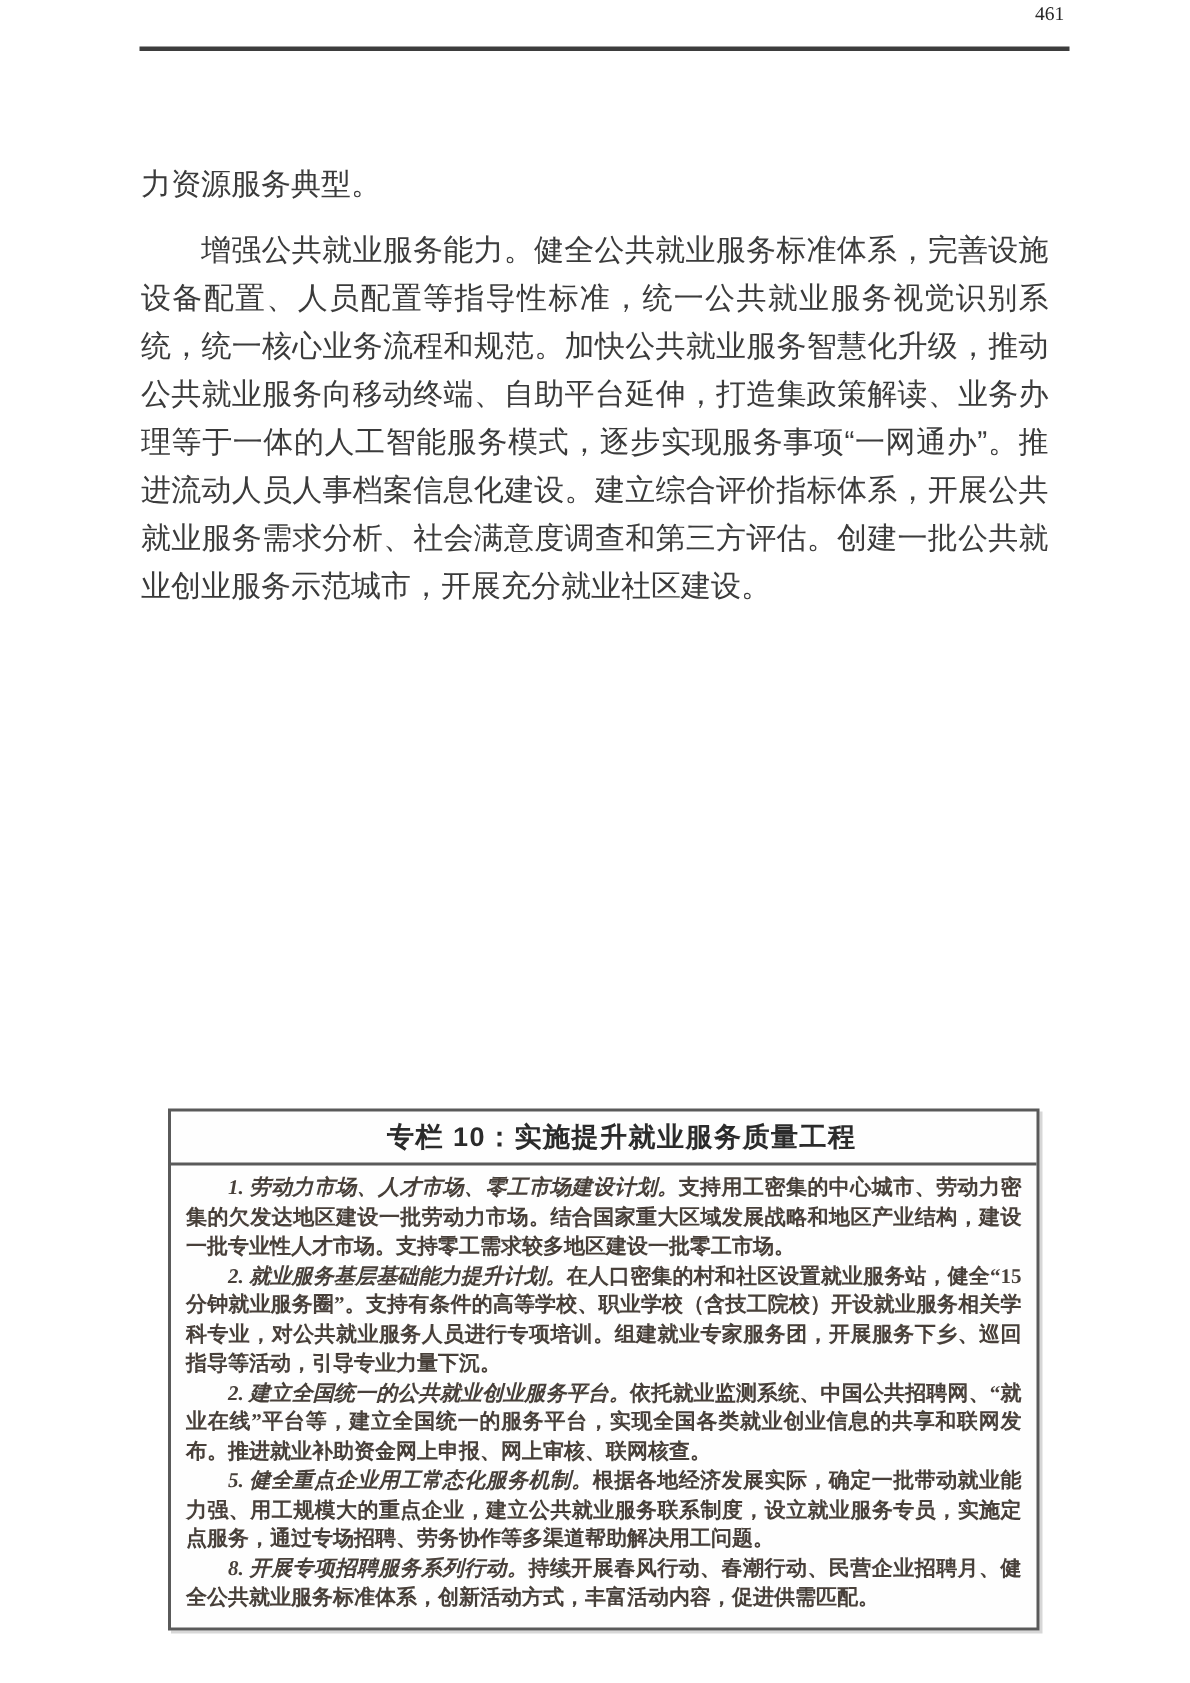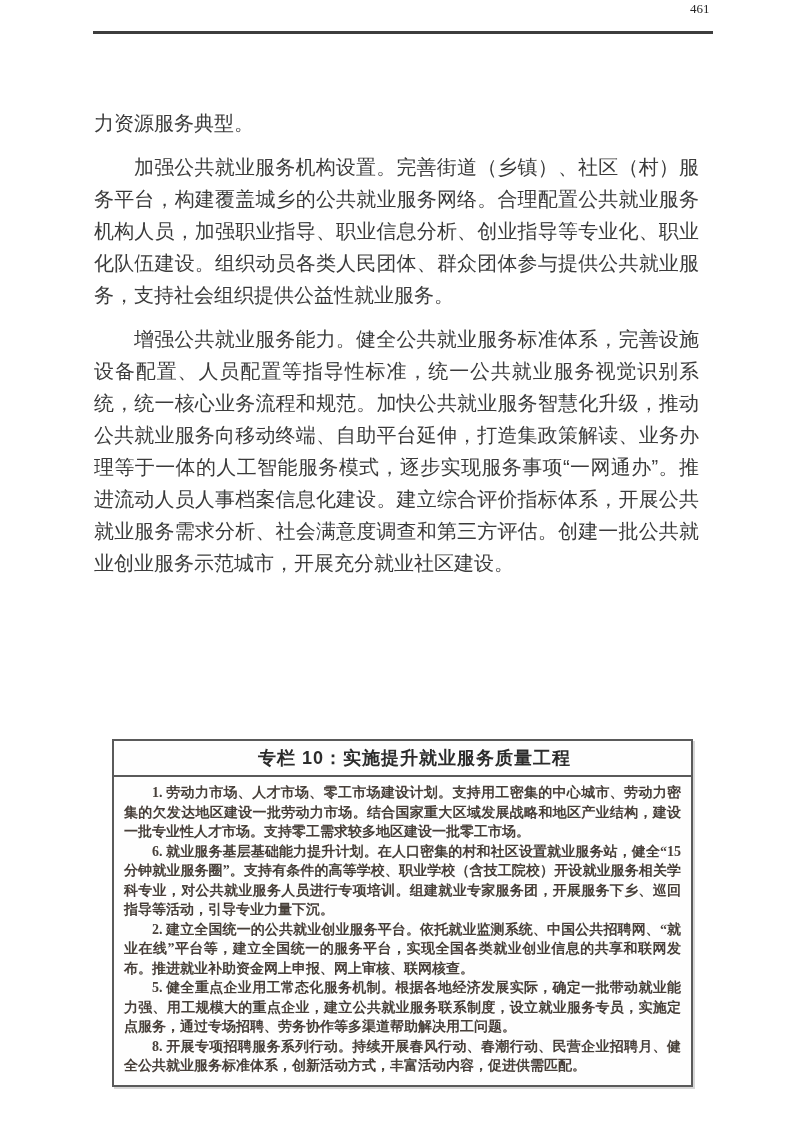--- a/index.html
+++ b/index.html
@@ -65,38 +65,37 @@
   .panel-body {
     padding: 6px 10px 9px 10px;
     font-family: "Liberation Serif", serif;
     font-size: 14px;
     line-height: 19.5px;
     color: #48403a;
     font-weight: 600;
     text-align: justify;
   }
   .panel-item { margin: 0; text-indent: 2em; }
-  .panel-item .lead { }
+  .panel-item .lead { font-style: italic; }
 </style>
 </head>
 <body>
 
 <div class="page">
   <div class="page-number">461</div>
   <div class="header-rule"></div>
 
   <div class="body-text">
     <p class="cont">力资源服务典型。</p>
-    <p>加强公共就业服务机构设置。完善街道（乡镇）、社区（村）服务平台，构建覆盖城乡的公共就业服务网络。合理配置公共就业服务机构人员，加强职业指导、职业信息分析、创业指导等专业化、职业化队伍建设。组织动员各类人民团体、群众团体参与提供公共就业服务，支持社会组织提供公益性就业服务。</p>
     <p>增强公共就业服务能力。健全公共就业服务标准体系，完善设施设备配置、人员配置等指导性标准，统一公共就业服务视觉识别系统，统一核心业务流程和规范。加快公共就业服务智慧化升级，推动公共就业服务向移动终端、自助平台延伸，打造集政策解读、业务办理等于一体的人工智能服务模式，逐步实现服务事项“一网通办”。推进流动人员人事档案信息化建设。建立综合评价指标体系，开展公共就业服务需求分析、社会满意度调查和第三方评估。创建一批公共就业创业服务示范城市，开展充分就业社区建设。</p>
   </div>
 
   <div class="panel">
     <div class="panel-title">专栏 10：实施提升就业服务质量工程</div>
     <div class="panel-body">
       <p class="panel-item"><span class="lead">1. 劳动力市场、人才市场、零工市场建设计划。</span><span>支持用工密集的中心城市、劳动力密集的欠发达地区建设一批劳动力市场。结合国家重大区域发展战略和地区产业结构，建设一批专业性人才市场。支持零工需求较多地区建设一批零工市场。</span></p>
-      <p class="panel-item"><span class="lead">6. 就业服务基层基础能力提升计划。</span><span>在人口密集的村和社区设置就业服务站，健全“15分钟就业服务圈”。支持有条件的高等学校、职业学校（含技工院校）开设就业服务相关学科专业，对公共就业服务人员进行专项培训。组建就业专家服务团，开展服务下乡、巡回指导等活动，引导专业力量下沉。</span></p>
+      <p class="panel-item"><span class="lead">2. 就业服务基层基础能力提升计划。</span><span>在人口密集的村和社区设置就业服务站，健全“15分钟就业服务圈”。支持有条件的高等学校、职业学校（含技工院校）开设就业服务相关学科专业，对公共就业服务人员进行专项培训。组建就业专家服务团，开展服务下乡、巡回指导等活动，引导专业力量下沉。</span></p>
       <p class="panel-item"><span class="lead">2. 建立全国统一的公共就业创业服务平台。</span><span>依托就业监测系统、中国公共招聘网、“就业在线”平台等，建立全国统一的服务平台，实现全国各类就业创业信息的共享和联网发布。推进就业补助资金网上申报、网上审核、联网核查。</span></p>
       <p class="panel-item"><span class="lead">5. 健全重点企业用工常态化服务机制。</span><span>根据各地经济发展实际，确定一批带动就业能力强、用工规模大的重点企业，建立公共就业服务联系制度，设立就业服务专员，实施定点服务，通过专场招聘、劳务协作等多渠道帮助解决用工问题。</span></p>
       <p class="panel-item"><span class="lead">8. 开展专项招聘服务系列行动。</span><span>持续开展春风行动、春潮行动、民营企业招聘月、健全公共就业服务标准体系，创新活动方式，丰富活动内容，促进供需匹配。</span></p>
     </div>
   </div>
 </div>
 
 </body></html>

